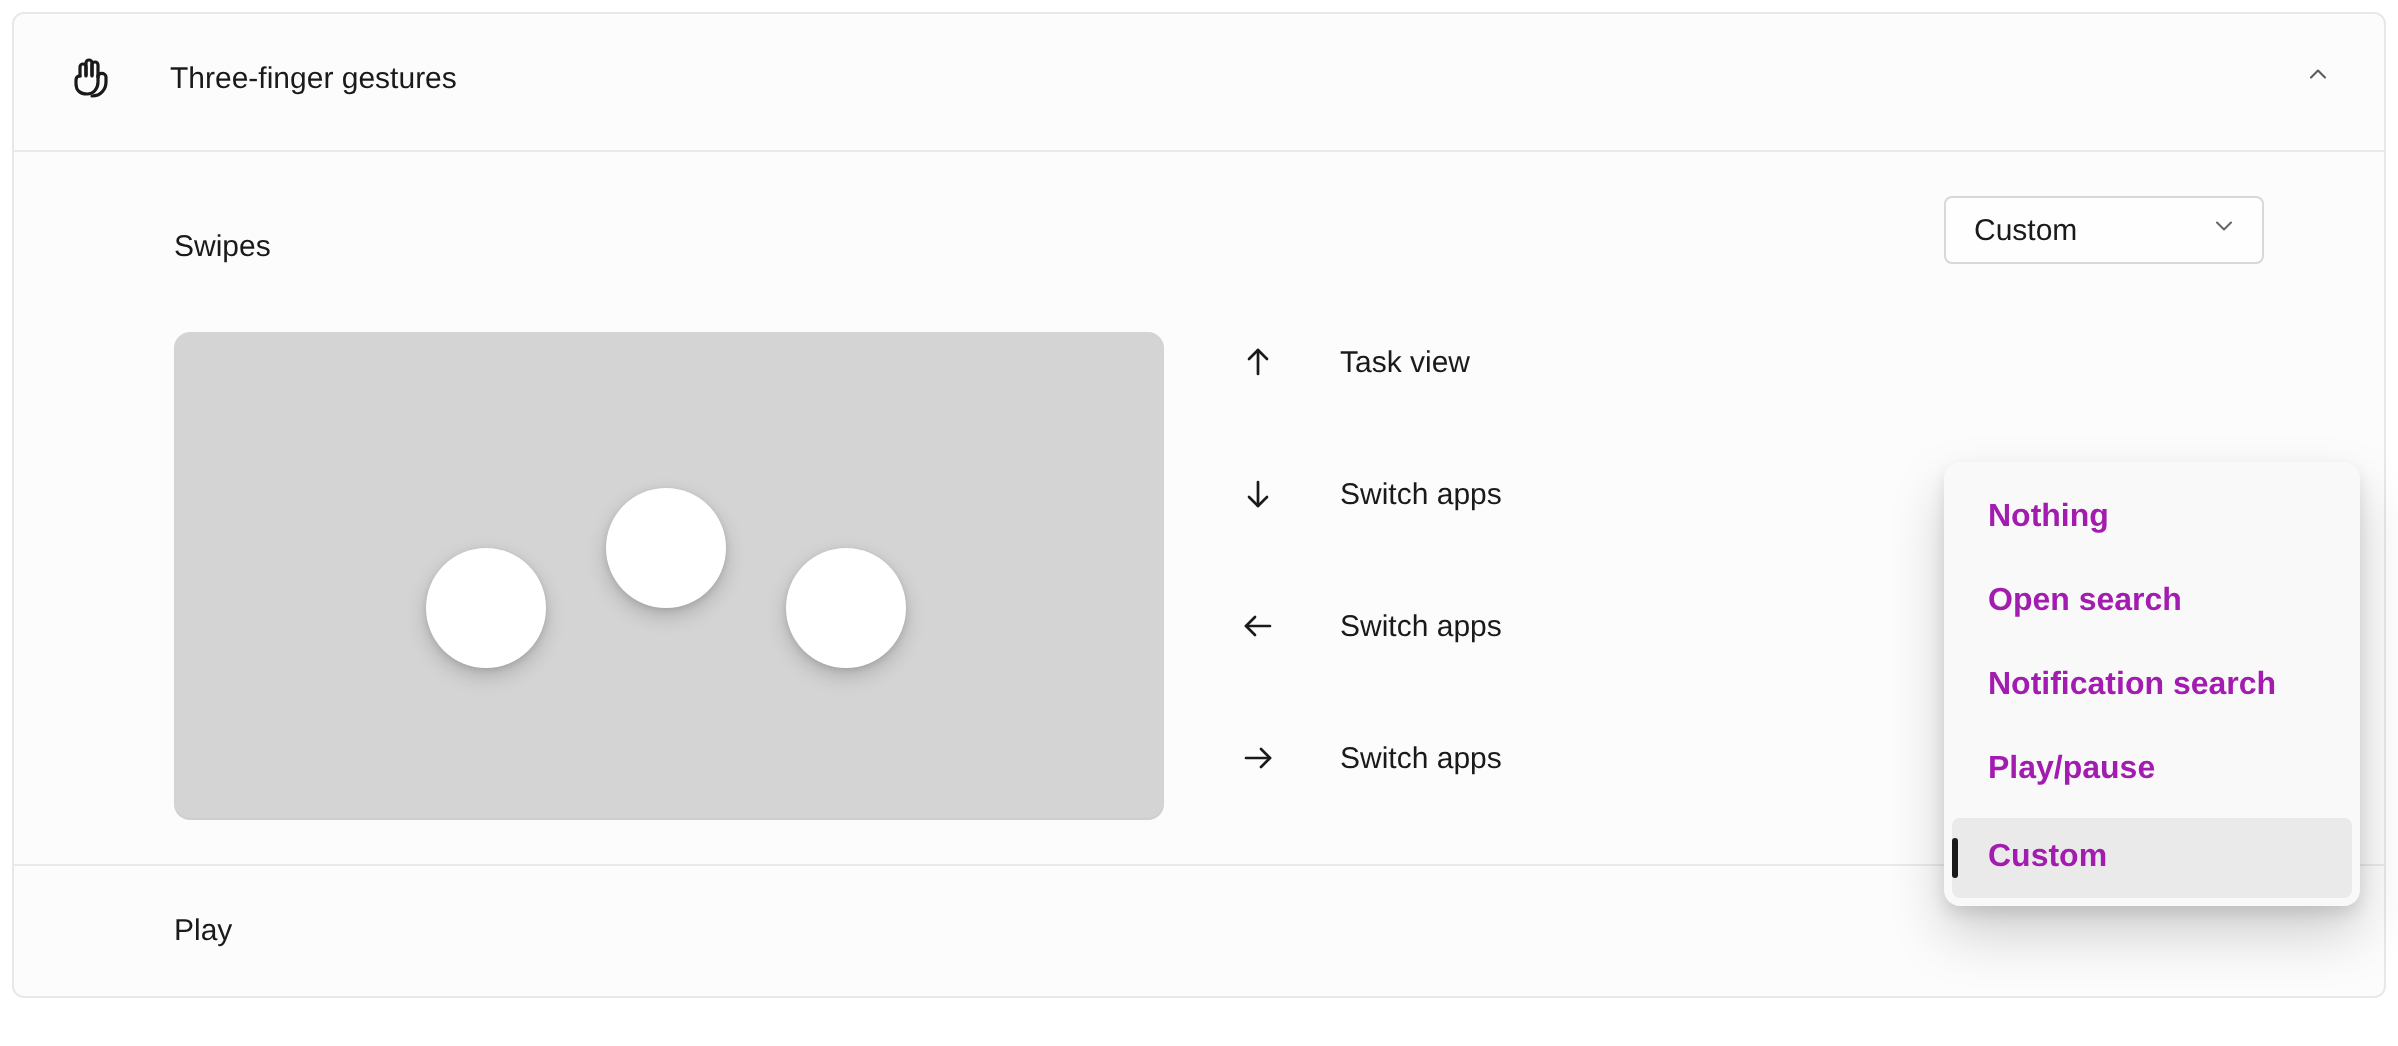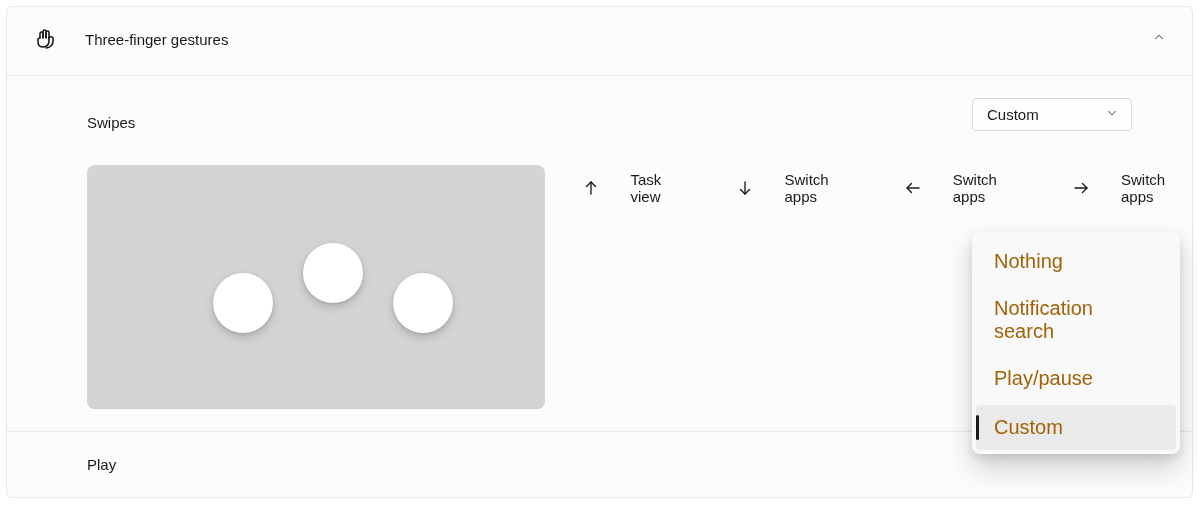--- a/index.html
+++ b/index.html
@@ -83,21 +83,21 @@
     border-radius: 50%;
     background: #ffffff;
     position: absolute;
     box-shadow: 0 4px 10px rgba(0,0,0,0.18), 0 1px 3px rgba(0,0,0,0.1);
   }
   .f1 { left: 126px; top: 108px; }
   .f2 { left: 216px; top: 78px; }
   .f3 { left: 306px; top: 108px; }
   .gesture-list {
     display: flex;
-    flex-direction: row;
+    flex-direction: column;
     gap: 48px;
     padding-top: 6px;
   }
   .gesture-item {
     display: flex;
     align-items: center;
     gap: 30px;
     font-size: 15px;
     color: #1a1a1a;
   }
@@ -115,25 +115,26 @@
     width: 208px;
     background: #f9f9f9;
     border-radius: 8px;
     box-shadow: 0 14px 28px rgba(0,0,0,0.18), 0 4px 8px rgba(0,0,0,0.1);
     padding: 6px 0 0 0;
     overflow: visible;
     z-index: 10;
   }
   .popup-item {
     padding: 11px 18px;
-    font-size: 20px;
-    color: #a16207;
+    font-size: 16px;
+    color: #a21caf;
     cursor: pointer;
     border-radius: 4px;
     margin: 2px 4px;
+    font-weight: bold;
   }
   .popup-item.selected {
     background: #eaeaea;
     position: relative;
     margin: 4px 4px;
   }
   .popup-item.selected::before {
     content: "";
     position: absolute;
     left: 0px;
@@ -227,18 +228,19 @@
       </div>
     </div>
   </div>
 
   <div class="taps-row">
     <span>Play</span>
   </div>
 
   <div class="popup">
     <div class="popup-item">Nothing</div>
+    <div class="popup-item">Open search</div>
     <div class="popup-item">Notification search</div>
     <div class="popup-item">Play/pause</div>
     <div class="popup-item selected">Custom</div>
   </div>
 
 </div>
 
 </body></html>

